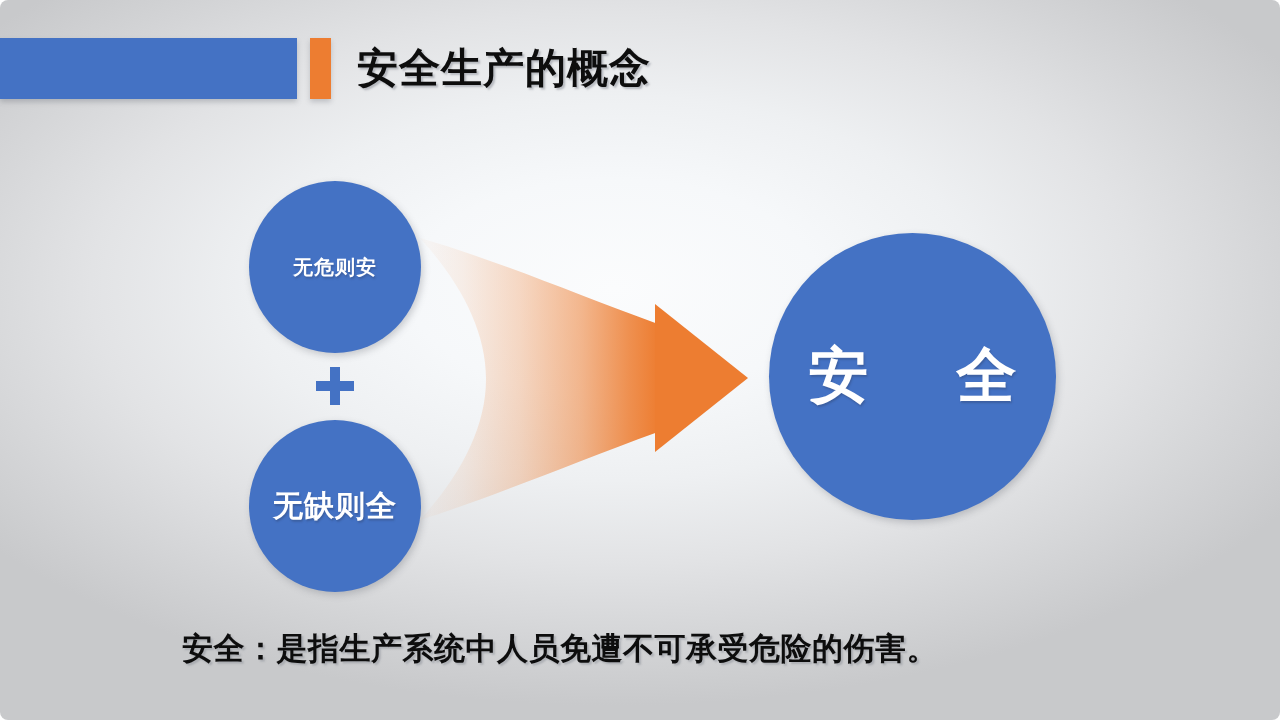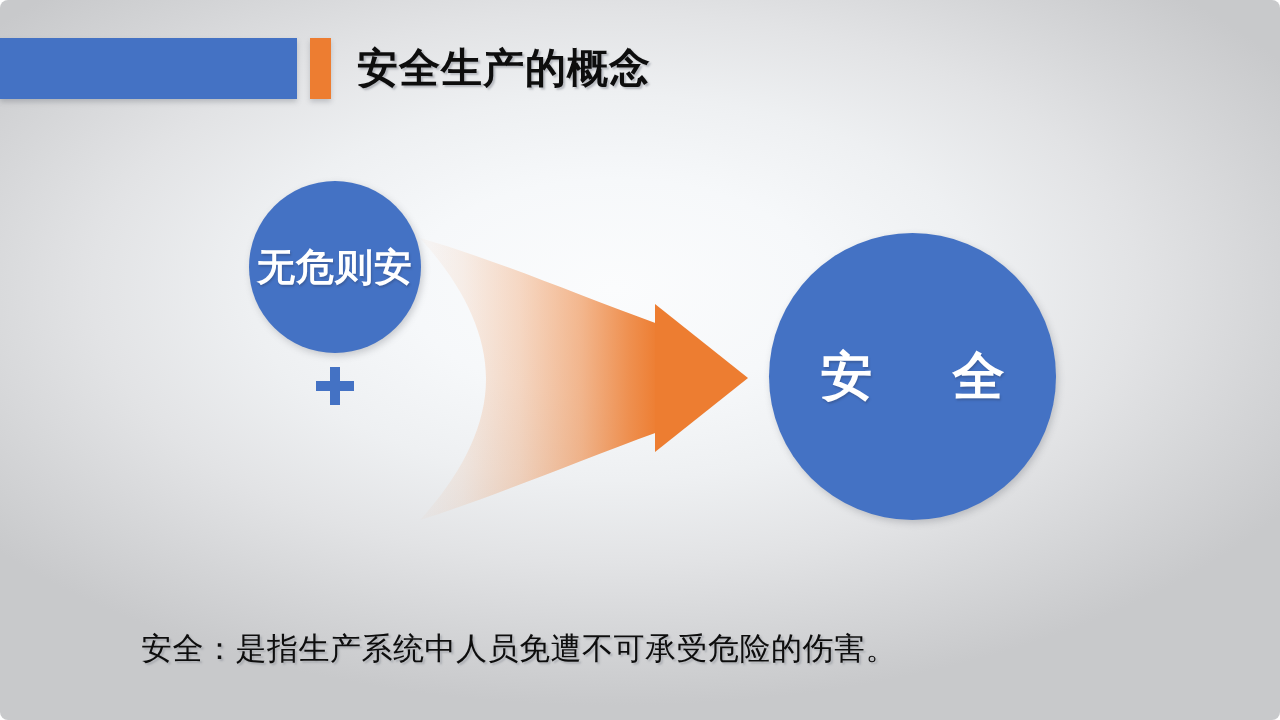--- a/index.html
+++ b/index.html
@@ -101,39 +101,39 @@
     font-weight: bold;
     text-align: center;
     box-shadow: 2px 3px 7px rgba(95,100,110,0.30);
   }
 
   #circle-top {
     left: 249px;
     top: 181px;
     width: 172px;
     height: 172px;
-    font-size: 38px;
+    font-size: 20px;
     letter-spacing: 1px;
   }
 
   #circle-bottom {
     left: 249px;
     top: 420px;
     width: 172px;
     height: 172px;
     font-size: 30px;
     letter-spacing: 1px;
   }
 
   #circle-result {
     left: 769px;
     top: 233px;
     width: 287px;
     height: 287px;
-    font-size: 52px;
+    font-size: 60px;
     letter-spacing: 14px;
     text-indent: 14px;
   }
 
   .circle-label {
     display: block;
     text-shadow: 1px 2px 2px rgba(45,60,95,0.35);
   }
 
   #plus-sign {
@@ -161,25 +161,26 @@
   }
 
   
   #caption {
     position: absolute;
     left: 0;
     top: 628px;
     width: 1038px;
     text-align: center;
     font-size: 31px;
-    font-weight: normal;
+    font-weight: bold;
     color: #0d0d0d;
     letter-spacing: 0.5px;
     white-space: nowrap;
     text-shadow: 2px 2px 2px rgba(120,125,135,0.40);
+    padding-left: 41px;
   }
 </style>
 </head>
 <body>
 
 <div id="slide">
 
   <div id="header-band">
     <div id="header-blue-bar"></div>
     <div id="header-orange-bar"></div>
@@ -212,20 +213,23 @@
 
     <div class="node-circle" id="circle-top">
       <span class="circle-label">无危则安</span>
     </div>
 
     <div id="plus-sign">
       <span class="bar-h"></span>
       <span class="bar-v"></span>
     </div>
 
+    <div class="node-circle" id="circle-bottom">
+      <span class="circle-label">无缺则全</span>
+    </div>
 
     <div class="node-circle" id="circle-result">
       <span class="circle-label">安　全</span>
     </div>
 
   </div>
 
   <div id="caption">安全：是指生产系统中人员免遭不可承受危险的伤害。</div>
 
 </div>

